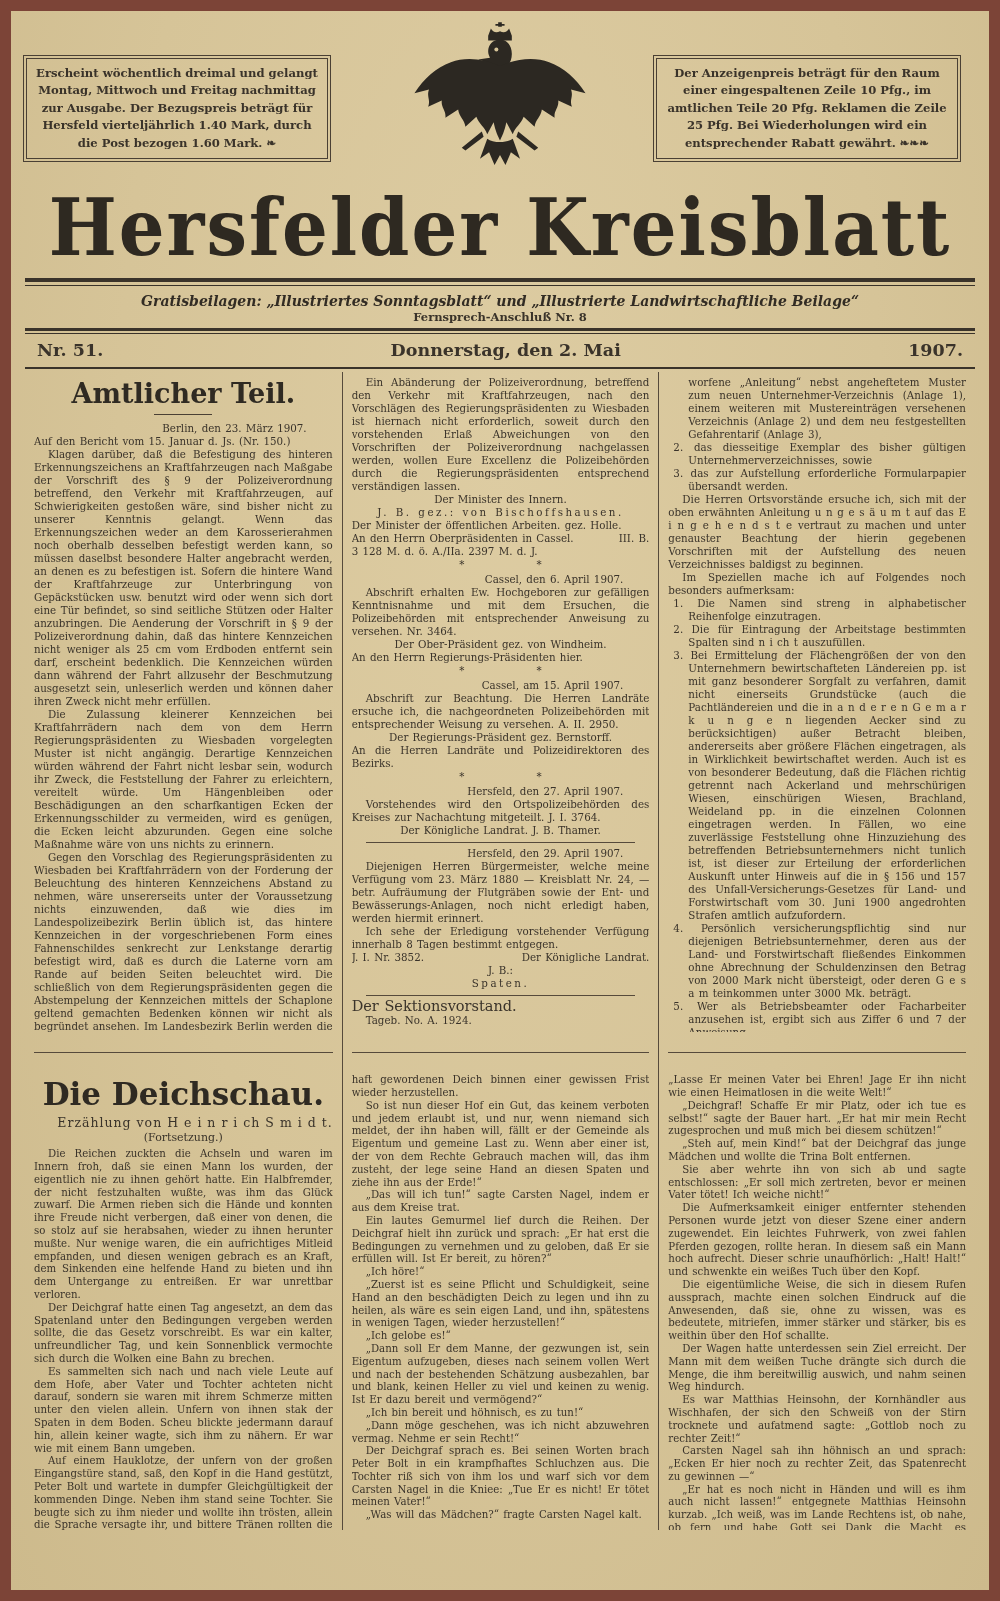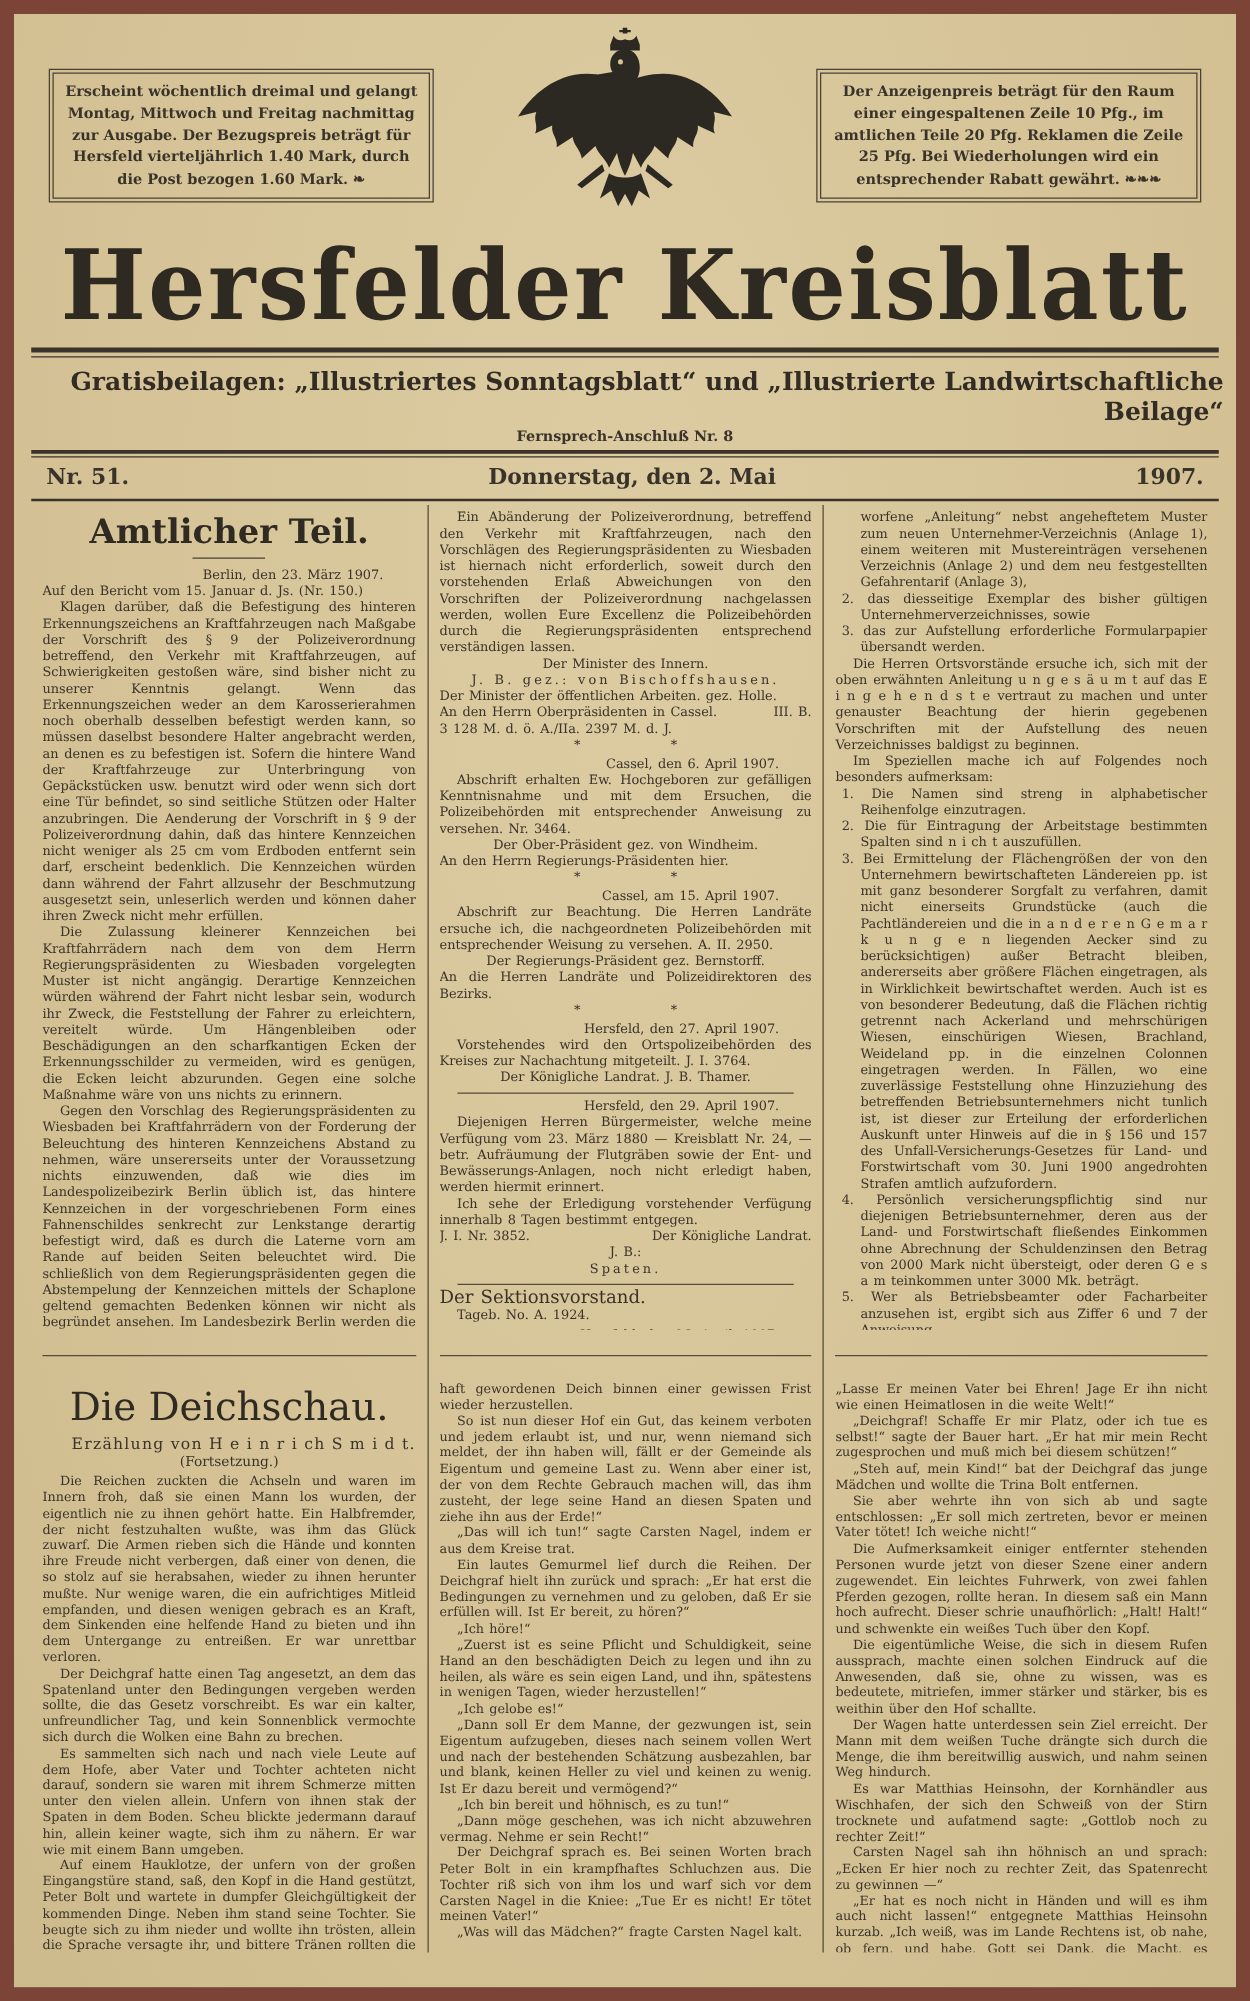--- a/index.html
+++ b/index.html
@@ -7,43 +7,43 @@
     position:relative; width:1000px; height:1601px; margin:0 auto;
     box-sizing:border-box; overflow:hidden;
     border:11px solid #7c4437;
     background:radial-gradient(ellipse at 50% 28%, #ddcca2 0%, #d6c498 55%, #cdba8c 100%);
     font-family:"DejaVu Serif", serif; color:#3a332a;
   }
   
   .hdr{position:relative; height:168px;}
   .notice{position:absolute; top:44px; width:308px; border:1px solid #4a4034; padding:2px; box-sizing:border-box;}
   .notice .inner{border:1px solid #4a4034; padding:6px 9px; font-size:11.6px; font-weight:bold; line-height:1.5; text-align:center;}
-  .notice.left{left:28px;} .notice.right{right:28px;}
+  .notice.left{left:12px;} .notice.right{right:28px;}
   .eagle{position:absolute; left:50%; top:8px; transform:translateX(-50%);}
   
   .masthead{margin:0 10px; text-align:center; font-size:72px; font-weight:bold; letter-spacing:2px;
             line-height:1.35; color:#2e2921; transform:scaleY(1.08);}
   .rule-heavy{margin:2px 14px 0; border-top:4px solid #3a332a; border-bottom:1px solid #3a332a; height:3px;}
-  .subtitle{margin:7px 10px 1px; text-align:right; font-size:20px; font-weight:bold; color:#322c24;}
+  .subtitle{margin:7px 10px 1px; text-align:center; font-size:14px; font-weight:bold; color:#322c24;font-style:italic;}
   .phone{margin:1px 0 4px; text-align:center; font-size:11.5px; font-weight:bold;}
   .rule-mid{margin:0 14px; border-top:3px solid #3a332a; border-bottom:1px solid #3a332a; height:2px;}
   .dateband{display:flex; justify-content:space-between; align-items:baseline;
             margin:0 14px; padding:6px 12px 7px; font-size:17.5px; font-weight:bold;
             border-bottom:2px solid #3a332a;}
   .dateband .ctr{flex:1; text-align:center;}
   
   .cols{display:grid; grid-template-columns:1fr 1fr 1fr; margin:3px 14px 0; height:1158px;}
   .col{padding:4px 9px 0; box-sizing:border-box; display:flex; flex-direction:column; overflow:hidden;gap:16px;}
   .col + .col{border-left:1px solid #564a3b;}
   .band1{height:656px; overflow:hidden;}
   .band-rule{border-top:1px solid #564a3b; margin:4px 0 5px;}
   .band2{flex:1; overflow:hidden;}
   .sec-title{margin:2px 0 0; text-align:center; font-size:27px; font-weight:bold; color:#2f2a22;}
   .sec-title-rule{width:58px; border-top:1px solid #4a4034; margin:5px auto 7px;}
-  .story-title{margin:2px 0 0; text-align:center; font-size:31px; font-weight:normal; color:#2f2a22;}
+  .story-title{margin:2px 0 0; text-align:center; font-size:31px; font-weight:bold; color:#2f2a22;}
   .story-byline{margin:3px 0 0; text-align:right; font-size:12.5px; letter-spacing:1px;}
   .story-cont{margin:1px 0 4px; text-align:center; font-size:11px;}
   
   .blk{margin:0; font-size:10.3px; line-height:13.0px; word-spacing:1px;}
   .band2 .blk{font-size:10.2px; line-height:12.8px;}
   .body{text-align:justify; text-indent:14px;}
   .noind{text-align:justify;}
   .dateline{text-align:right; padding-right:26px; margin-top:3px;}
   .center{text-align:center;}
   .spaced{text-align:center; letter-spacing:2.5px;}

